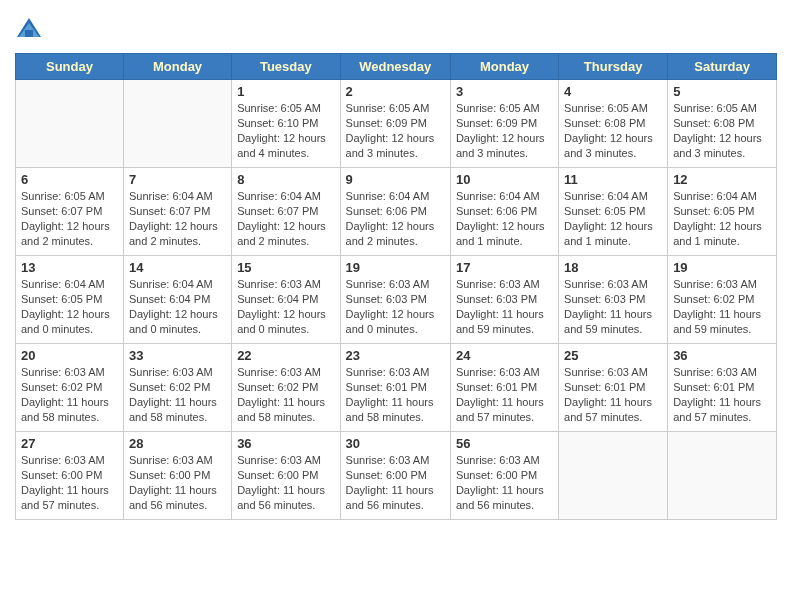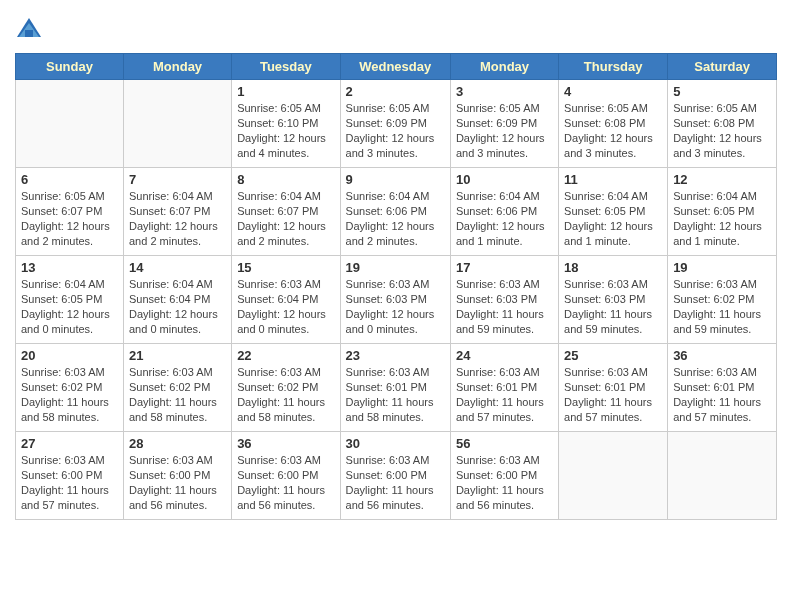--- a/index.html
+++ b/index.html
@@ -247,21 +247,21 @@
           </td>
         </tr>
         <tr>
           <td>
             <div class="day-number">20</div>
             <div class="day-info">Sunrise: 6:03 AM
 Sunset: 6:02 PM
 Daylight: 11 hours and 58 minutes.</div>
           </td>
           <td>
-            <div class="day-number">21</div>
+            <div class="day-number">33</div>
             <div class="day-info">Sunrise: 6:03 AM
 Sunset: 6:02 PM
 Daylight: 11 hours and 58 minutes.</div>
           </td>
           <td>
             <div class="day-number">22</div>
             <div class="day-info">Sunrise: 6:03 AM
 Sunset: 6:02 PM
 Daylight: 11 hours and 58 minutes.</div>
           </td>

